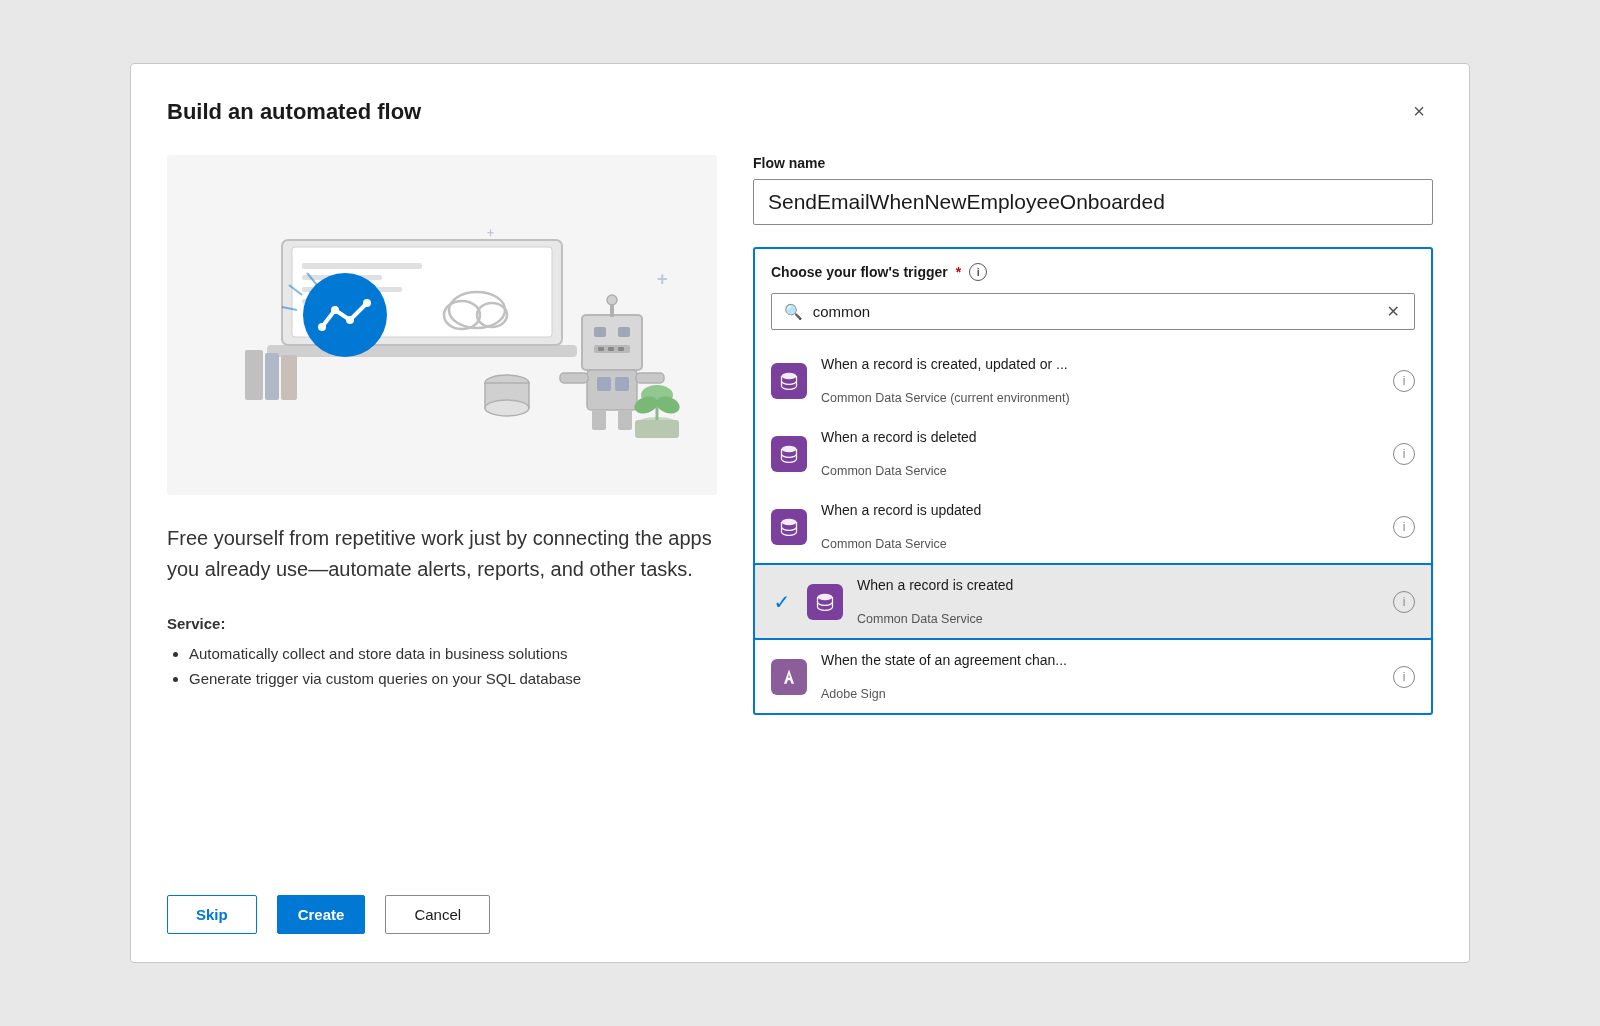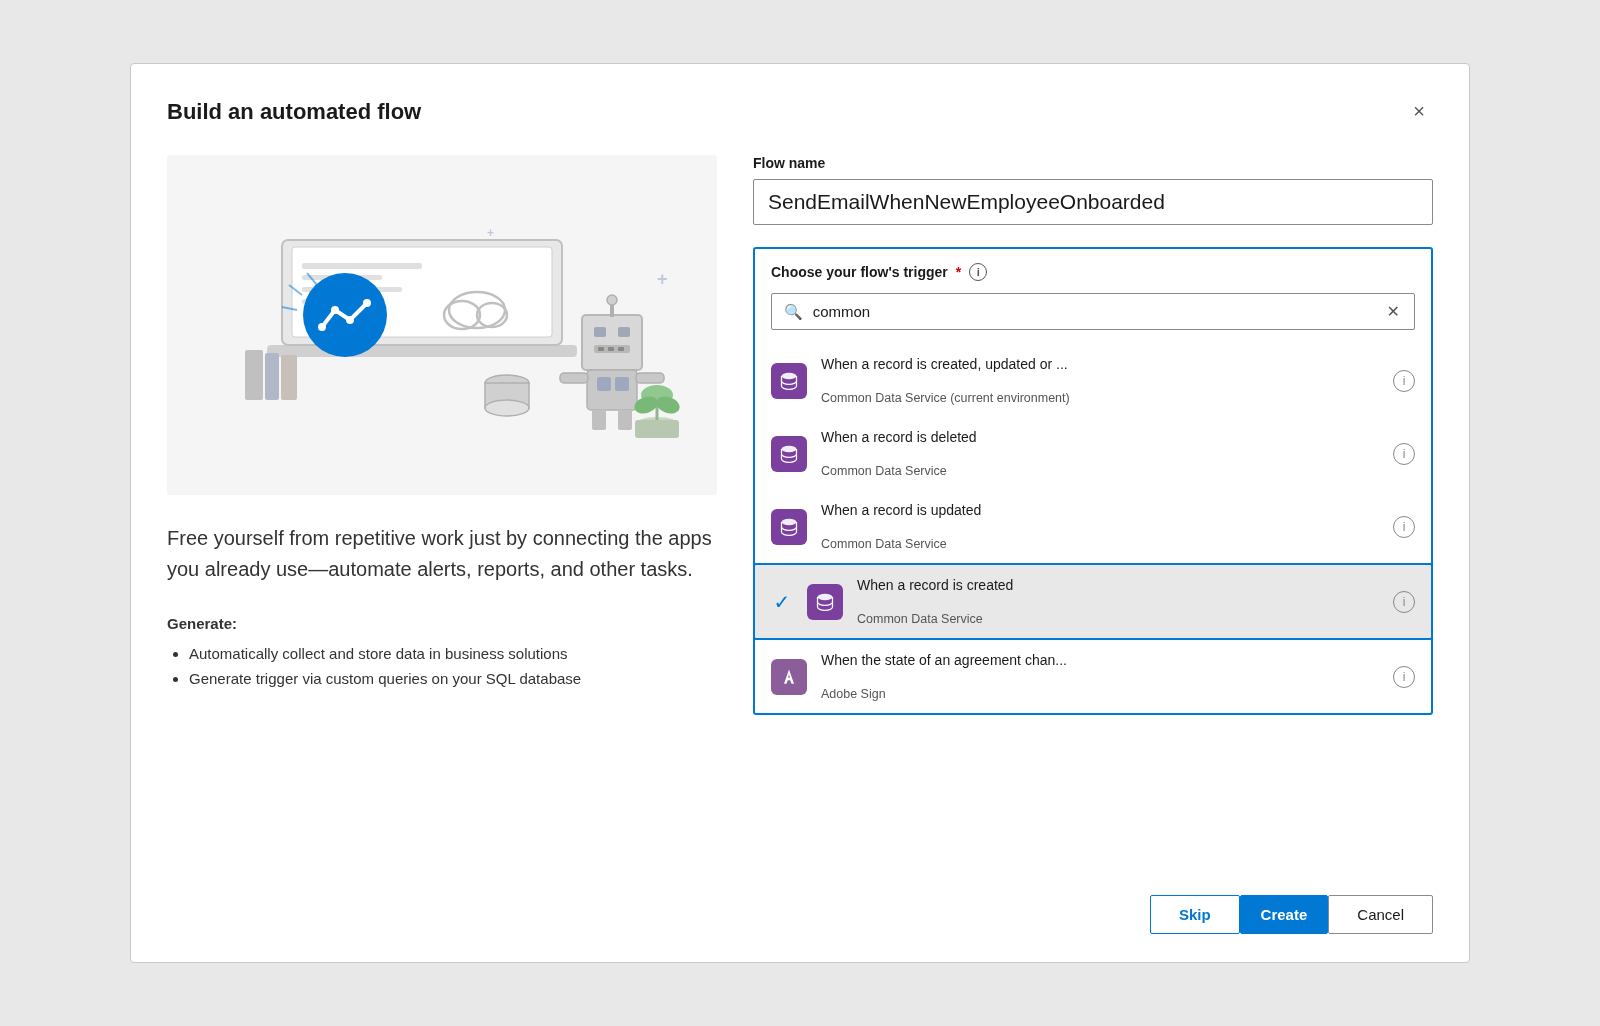--- a/index.html
+++ b/index.html
@@ -224,23 +224,23 @@
       flex-shrink: 0;
       color: #0078d4;
       font-size: 18px;
       display: flex;
       align-items: center;
       justify-content: center;
     }
     
     .dialog-footer {
       display: flex;
-      justify-content: flex-end;
-      align-items: center;
-      gap: 0;
+      justify-content: flex-start;
+      align-items: center;
+      gap: 20px;
       margin-top: 32px;
       padding-top: 16px;
     }
     .btn-skip {
       background: #fff;
       border: 1.5px solid #0078d4;
       color: #0078d4;
       font-size: 15px;
       font-weight: 600;
       padding: 10px 28px;
@@ -352,21 +352,21 @@
           <rect x="468" y="265" width="44" height="18" rx="3" fill="#b8c8b0"></rect>
           <line x1="490" y1="265" x2="490" y2="235" stroke="#90b890" stroke-width="3"></line>
           <ellipse cx="490" cy="240" rx="16" ry="10" fill="#90c890"></ellipse>
           <ellipse cx="479" cy="250" rx="12" ry="8" fill="#7ab878" transform="rotate(-20,479,250)"></ellipse>
           <ellipse cx="501" cy="250" rx="12" ry="8" fill="#7ab878" transform="rotate(20,501,250)"></ellipse>
         </svg>
       </div>
 
       <p class="description">Free yourself from repetitive work just by connecting the apps you already use—automate alerts, reports, and other tasks.</p>
 
-      <p class="examples-title">Generate:</p>
+      <p class="examples-title">Service:</p>
       <ul class="examples-list">
         <li>Automatically collect and store data in business solutions</li>
         <li>Generate trigger via custom queries on your SQL database</li>
       </ul>
     </div>
 
     <div class="right-panel">
       <label class="field-label">Flow name</label>
       <input class="flow-name-input" type="text" value="SendEmailWhenNewEmployeeOnboarded" style="">
 

